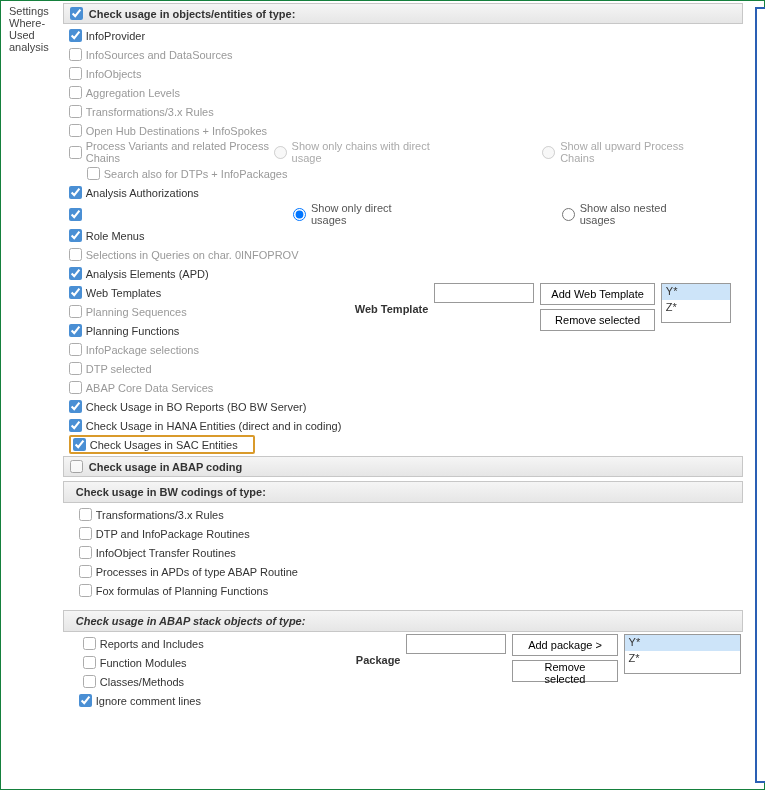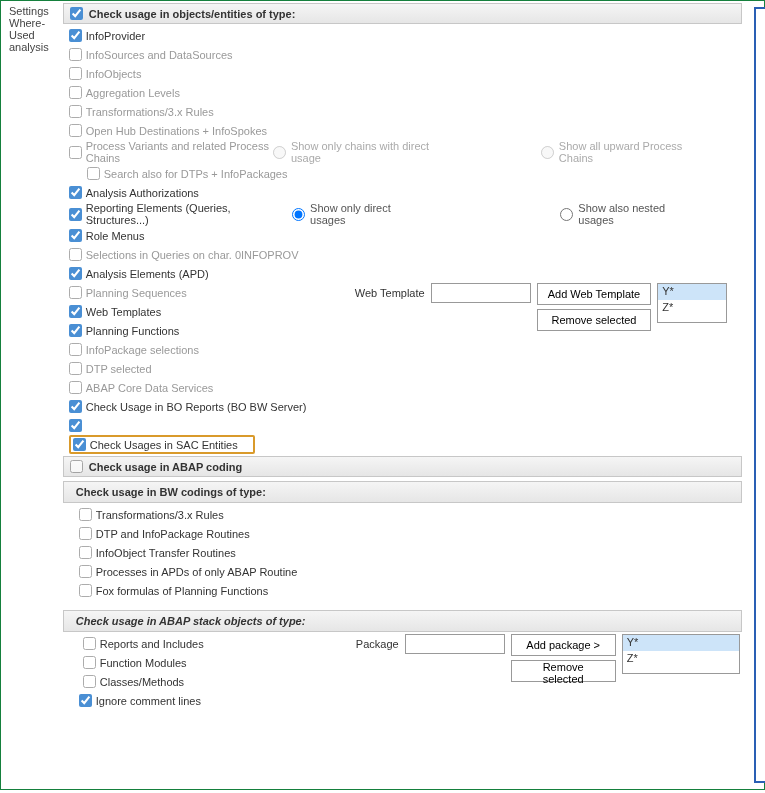--- a/index.html
+++ b/index.html
@@ -130,22 +130,23 @@
   }
   .pkg-left {
     width: 280px;
   }
   .pkg-right {
     display: flex;
     align-items: flex-start;
     gap: 6px;
   }
   .pkg-label {
-    font-weight: normal;
+    font-weight: bold;
     padding-top: 4px;
+    margin-top: 16px;
   }
   .pkg-btn-col {
     display: flex;
     flex-direction: column;
     gap: 4px;
   }
   .footer {
     display: flex;
     justify-content: space-between;
     padding: 6px;
@@ -247,21 +248,20 @@
           <label>
             <input type="checkbox" checked="" style="">
             <span class="cb-text">Analysis Authorizations</span>
           </label>
         </div>
 
       <div class="row flex-row-complex">
         <div class="col-checklist">
             <label>
               <input type="checkbox" checked="" style="">
-              <span class="cb-text">Reporting Elements (Queries, Structures...)</span>
             </label>
           </div>
         <div class="radio-item">
             <input type="radio" name="re" checked="" style="">
             <span>Show only direct usages</span>
           </div>
         <div class="radio-item" style="margin-left:95px;">
             <input type="radio" name="re" style="">
             <span>Show also nested usages</span>
           </div>
@@ -283,28 +283,28 @@
           <label>
             <input type="checkbox" checked="" style="">
             <span class="cb-text">Analysis Elements (APD)</span>
           </label>
         </div>
 
       <div class="flex-row-complex" style="align-items:flex-start;">
         <div style="width:290px;">
           <div class="row">
               <label>
+                <input type="checkbox" checked="" style="">
+                <span class="cb-text">Web Templates</span>
+              </label>
+            </div>
+          <div class="row">
+              <label>
                 <input type="checkbox" style="">
                 <span class="cb-text muted">Planning Sequences</span>
-              </label>
-            </div>
-          <div class="row">
-              <label>
-                <input type="checkbox" checked="" style="">
-                <span class="cb-text">Web Templates</span>
               </label>
             </div>
           <div class="row">
               <label>
                 <input type="checkbox" checked="" style="">
                 <span class="cb-text">Planning Functions</span>
               </label>
             </div>
         </div>
         <div style="display:flex;align-items:flex-start;gap:6px;">
@@ -341,20 +341,21 @@
         </div>
       <div class="row">
           <label>
             <input type="checkbox" checked="" style="">
             <span class="cb-text">Check Usage in BO Reports (BO  BW Server)</span>
           </label>
         </div>
       <div class="row">
           <label>
             <input type="checkbox" checked="" style="">
+            <span class="cb-text">Check Usage in HANA Entities (direct and in coding)</span>
           </label>
         </div>
       <div class="row">
         <span class="highlighted-row">
           <label>
               <input type="checkbox" checked="" style="">
               <span class="cb-text">Check Usages in SAC Entities</span>
             </label>
         </span>
       </div>
@@ -383,21 +384,21 @@
         </div>
       <div class="row">
           <label>
             <input type="checkbox" style="">
             <span class="cb-text">InfoObject Transfer Routines</span>
           </label>
         </div>
       <div class="row">
           <label>
             <input type="checkbox" style="">
-            <span class="cb-text">Processes in APDs of only ABAP Routine</span>
+            <span class="cb-text">Processes in APDs of type ABAP Routine</span>
           </label>
         </div>
       <div class="row">
           <label>
             <input type="checkbox" style="">
             <span class="cb-text">Fox formulas of Planning Functions</span>
           </label>
         </div>
     </div>
 

